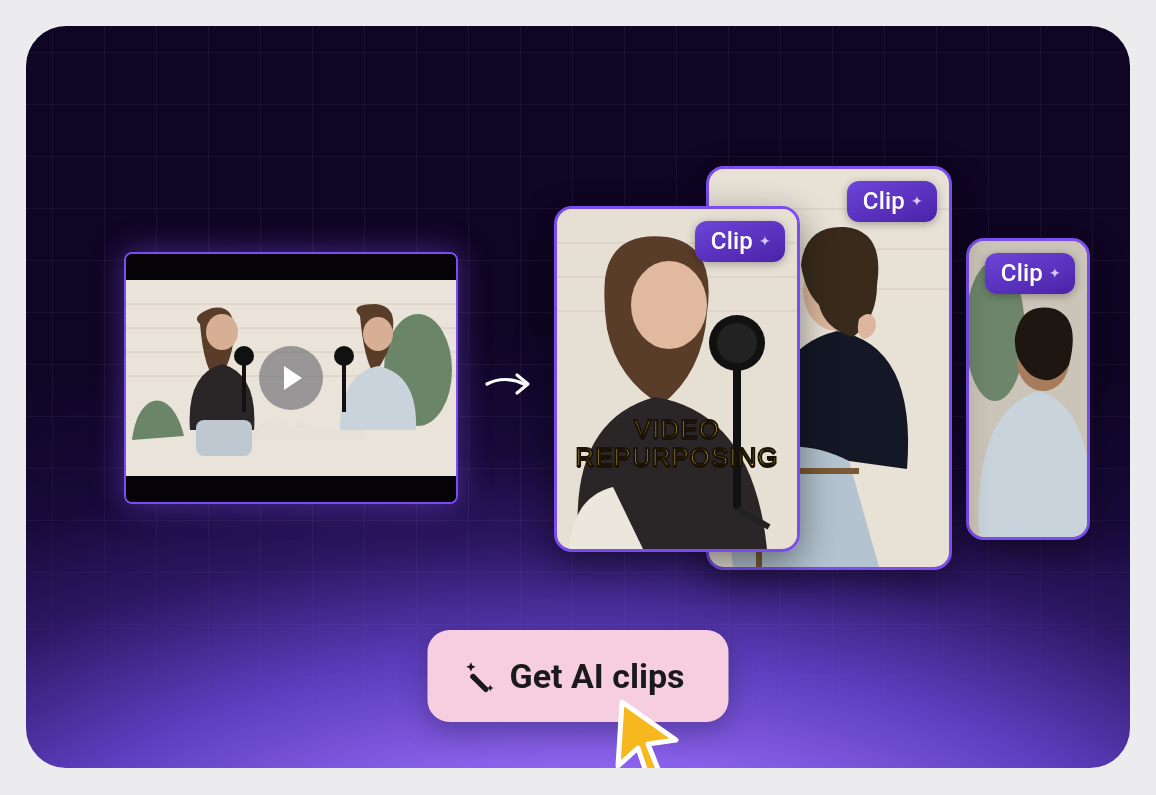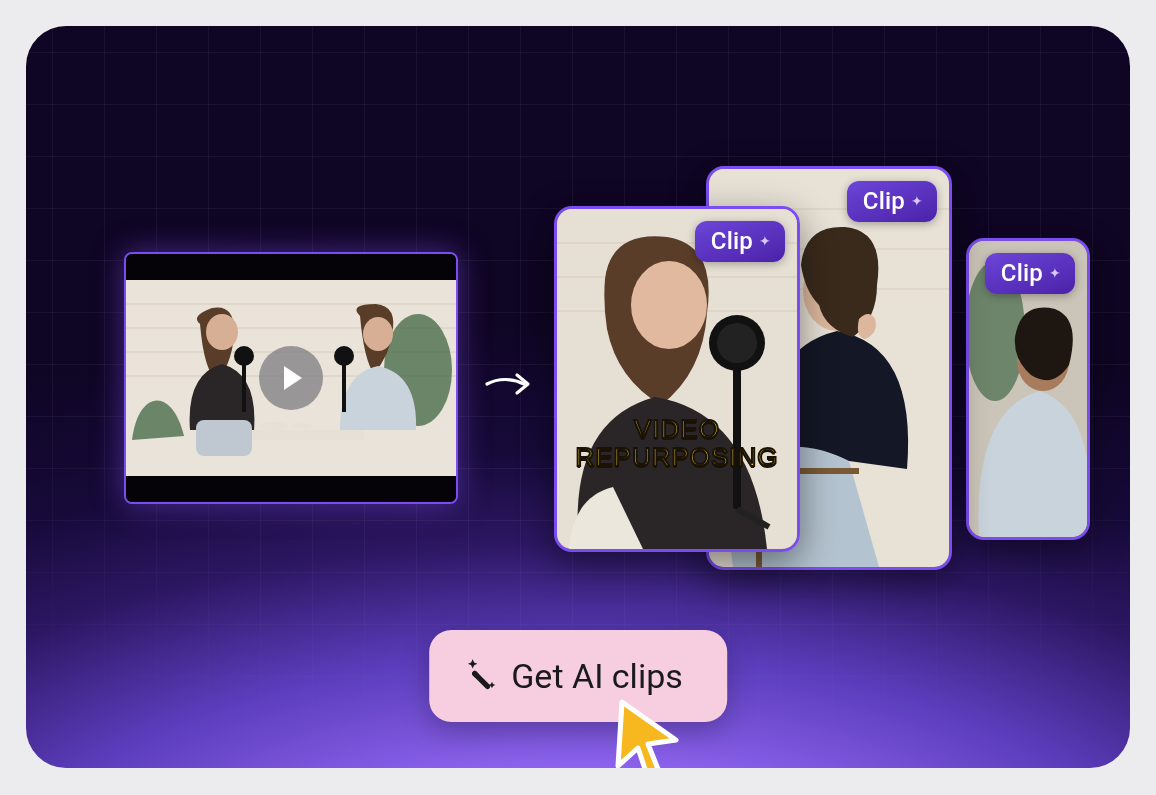--- a/index.html
+++ b/index.html
@@ -164,23 +164,23 @@
   .cta {
     position: absolute;
     left: 50%;
     bottom: 46px;
     transform: translateX(-50%);
     background: #f7cde0;
     color: #1a1a1a;
     border-radius: 22px;
     padding: 26px 44px 26px 36px;
     font-size: 34px;
-    font-weight: 400;
+    font-weight: 700;
     display: flex;
-    align-items: flex-start;
+    align-items: center;
     gap: 12px;
     box-shadow: 0 10px 28px rgba(0,0,0,0.25);
     cursor: pointer;
   }
   .wand { width: 34px; height: 34px; }
 
   
   .cursor {
     position: absolute;
     left: 50%;

